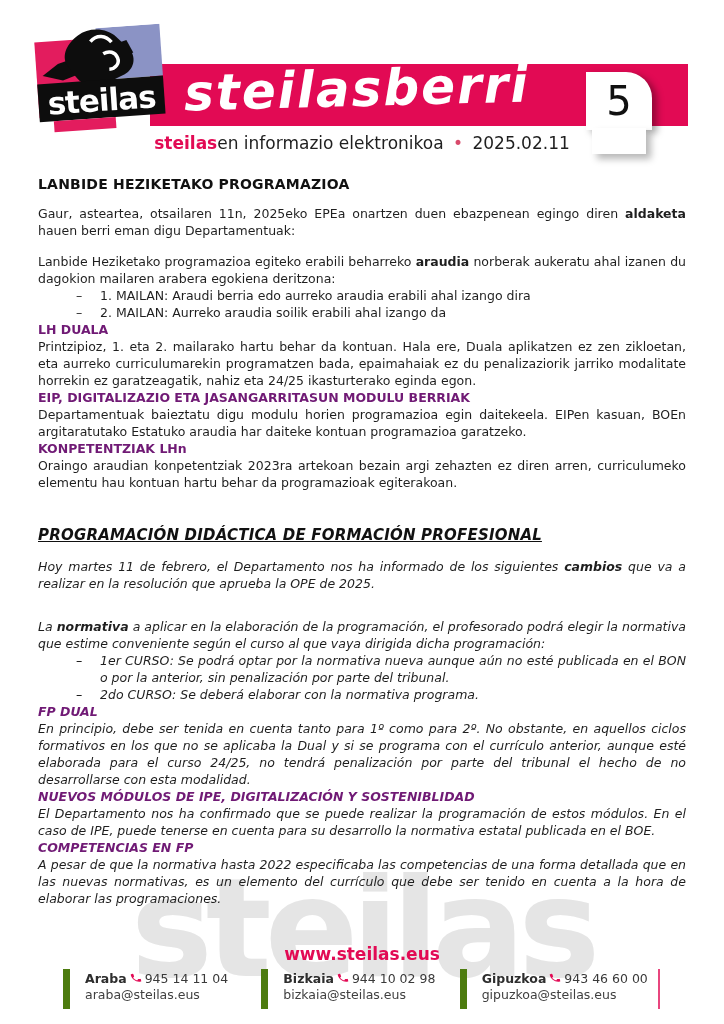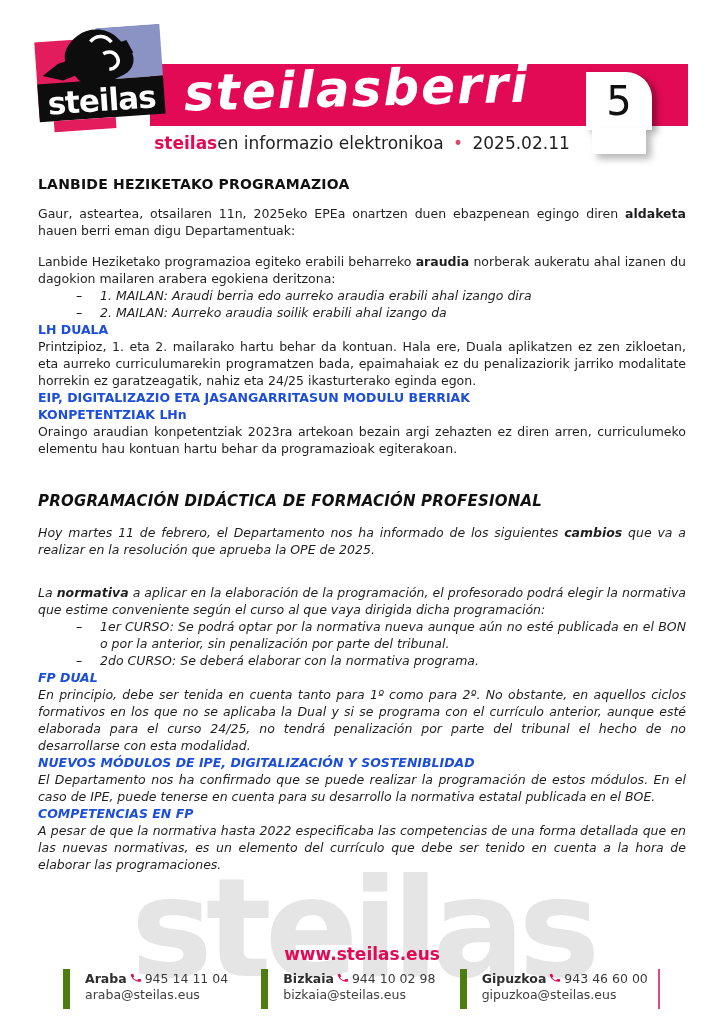--- a/index.html
+++ b/index.html
@@ -85,35 +85,34 @@
     line-height: 17px;
   }
   .doc-title {
     text-align: left;
     font-weight: bold;
     font-size: 14px;
     letter-spacing: 0.2px;
     margin-bottom: 12px;
     color: #111111;
   }
-  .doc-title.es { font-style: italic; font-size: 15px; margin-top: 36px; margin-bottom: 14px; }
+  .doc-title.es { font-style: italic; font-size: 15px; margin-top: 36px; margin-bottom: 14px; text-decoration: underline; }
   .p { text-align: justify; }
   .p.gap { margin-top: 14px; }
   .li {
     position: relative;
     padding-left: 62px;
     text-align: justify;
-    font-style: italic;
   }
   .li::before {
     content: "\2013";
     position: absolute;
     left: 38px;
   }
-  .h { font-weight: bold; color: #1d4ed8; }
+  .h { font-weight: bold; color: #701a75; }
   .es, .es .h { font-style: italic; }
 
   
   .watermark {
     position: absolute;
     left: 50%; top: 848px;
     transform: translateX(-50%);
     font-size: 138px;
     font-weight: bold;
     letter-spacing: -7px;
@@ -214,20 +213,21 @@
 
       <p class="p gap"><span>Lanbide Heziketako programazioa egiteko erabili beharreko </span><b>araudia</b><span> norberak aukeratu ahal izanen du dagokion mailaren arabera egokiena deritzona:</span></p>
 
       <div class="li">1. MAILAN: Araudi berria edo aurreko araudia erabili ahal izango dira</div>
       <div class="li">2. MAILAN: Aurreko araudia soilik erabili ahal izango da</div>
 
       <div class="h">LH DUALA</div>
       <p class="p">Printzipioz, 1. eta 2. mailarako hartu behar da kontuan. Hala ere, Duala aplikatzen ez zen zikloetan, eta aurreko curriculumarekin programatzen bada, epaimahaiak ez du penalizaziorik jarriko modalitate horrekin ez garatzeagatik, nahiz eta 24/25 ikasturterako eginda egon.</p>
 
       <div class="h">EIP, DIGITALIZAZIO ETA JASANGARRITASUN MODULU BERRIAK</div>
+      <p class="p">Departamentuak baieztatu digu modulu horien programazioa egin daitekeela. EIPen kasuan, BOEn argitaratutako Estatuko araudia har daiteke kontuan programazioa garatzeko.</p>
 
       <div class="h">KONPETENTZIAK LHn</div>
       <p class="p">Oraingo araudian konpetentziak 2023ra artekoan bezain argi zehazten ez diren arren, curriculumeko elementu hau kontuan hartu behar da programazioak egiterakoan.</p>
     </section>
 
     <section class="es">
       <h1 class="doc-title es">PROGRAMACIÓN DIDÁCTICA DE FORMACIÓN PROFESIONAL</h1>
 
       <p class="p"><span>Hoy martes 11 de febrero, el Departamento nos ha informado de los siguientes </span><b>cambios</b><span> que va a realizar en la resolución que aprueba la OPE de 2025.</span></p>
 

